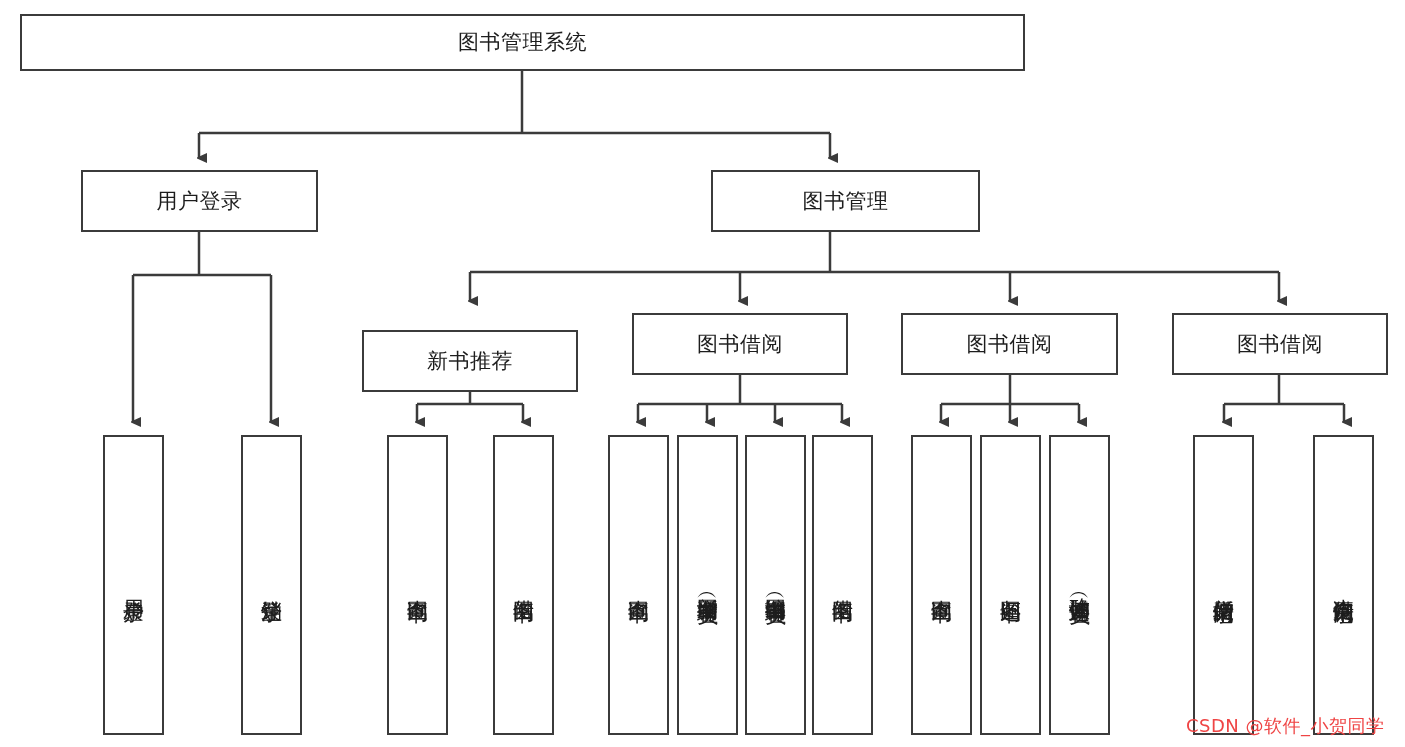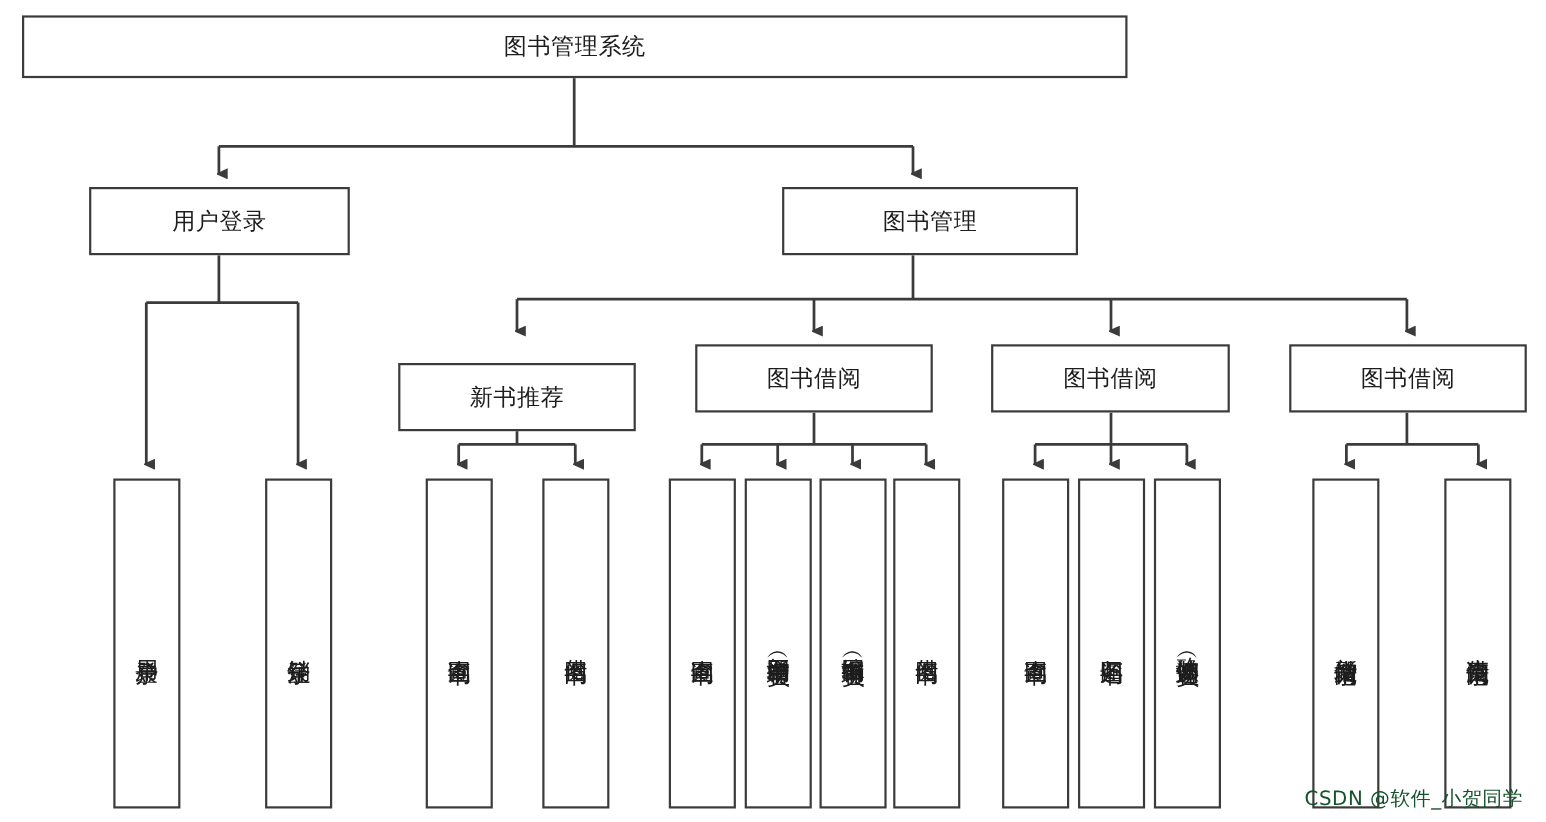--- a/index.html
+++ b/index.html
@@ -53,21 +53,21 @@
     text-orientation: upright;
     display: block;
     white-space: normal;
     line-height: 1.05;
   }
   .watermark {
     position: absolute;
     left: 1186px;
     top: 714px;
     font-size: 18px;
-    color: #14532d;
+    color: #ef4444;
     white-space: nowrap;
     letter-spacing: 0.5px;
   }
 </style>
 </head>
 <body>
 
 <div id="canvas">
 
   <svg id="wires" viewBox="0 0 1405 747">

